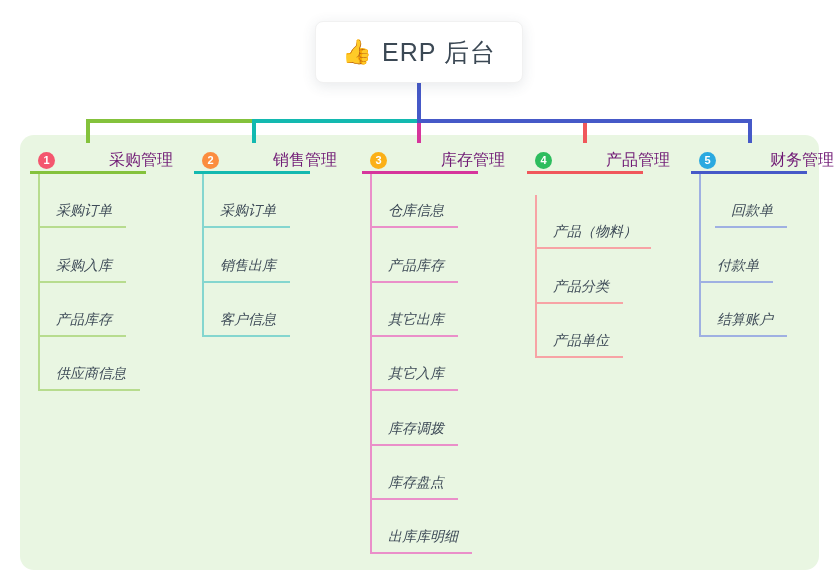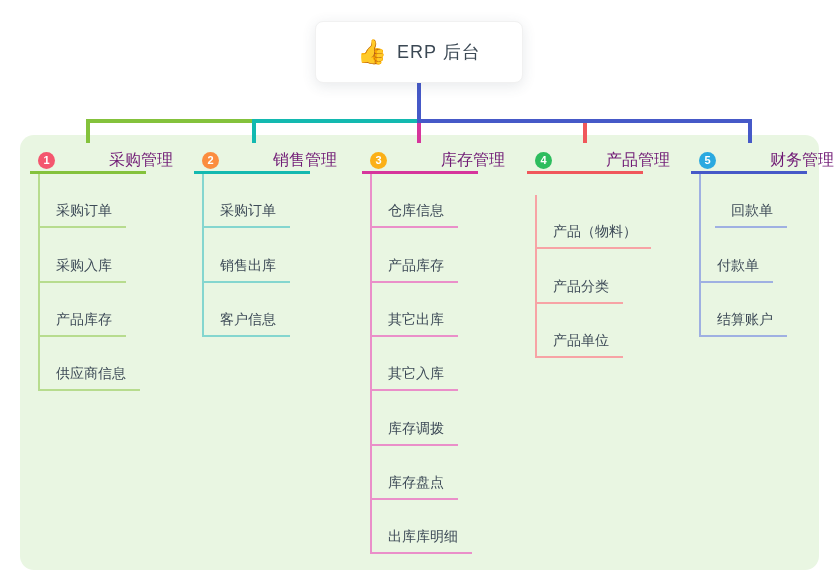--- a/index.html
+++ b/index.html
@@ -14,21 +14,21 @@
 
   
   .root-node {
     position:absolute; left:315px; top:21px; width:208px; height:62px;
     background:#ffffff; border:1px solid #f1f1f1; border-radius:8px;
     box-shadow:0 3px 14px rgba(60,70,90,.12);
     display:flex; align-items:center; justify-content:center; gap:10px;
     cursor:pointer; z-index:3;
   }
   .root-icon { font-size:24px; color:#f0b92f; line-height:1; }
-  .root-title { font-size:18px; color:#3b4854; font-weight:500; letter-spacing:1px; }
+  .root-title { font-size:25px; color:#3b4854; font-weight:500; letter-spacing:1px; }
 
   
   .seg { position:absolute; z-index:1; }
 
   
   .panel {
     position:absolute; left:20px; top:135px; width:799px; height:435px;
     background:#e9f6e2; border-radius:14px; z-index:0;
   }
 
@@ -49,21 +49,21 @@
   .badge {
     width:17px; height:17px; border-radius:50%;
     color:#fff; font-size:11px; font-weight:bold;
     line-height:17px; text-align:center; flex:0 0 17px;
   }
   .branch-title { font-size:16px; color:#701a75; white-space:nowrap;margin-left:46px; }
 
   .branch-children {
     margin-left:8px;
     border-left:2px solid #ccc;
-    display:flex; flex-direction:column;
+    display:flex; flex-direction:column;font-style:italic;
   }
   .child-row {
     height:54.33px;
     display:flex; align-items:flex-end;
     cursor:pointer;
   }
   .child-label {
     display:inline-block;
     padding:0 14px 6px 16px;
     border-bottom:2px solid #ccc;

